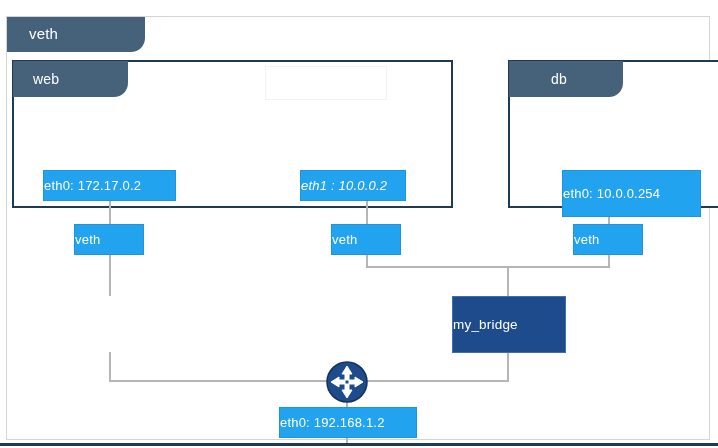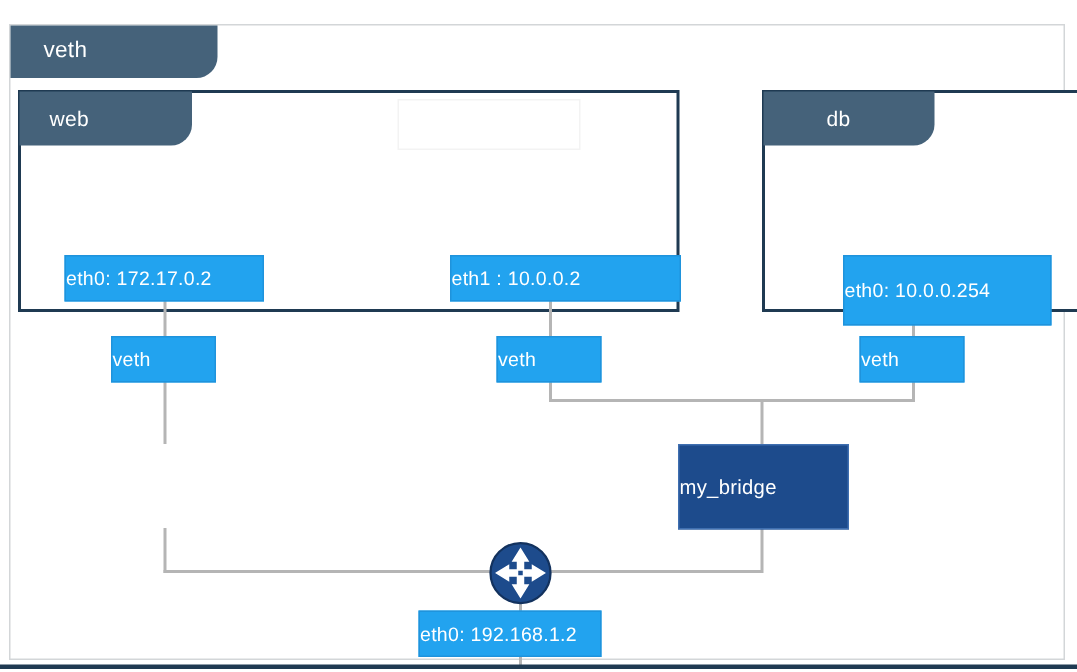--- a/index.html
+++ b/index.html
@@ -182,21 +182,21 @@
   <div class="line hline" style="left:109px; top:380px; width:399px;"></div>
 
   <div class="line vline" style="left:346px; top:392px; height:16px;"></div>
 
   <div class="line vline" style="left:346px; top:437px; height:8px;"></div>
 
   <div class="node cyan" style="left:43px; top:170px; width:133px; height:31px;">
     <span>eth0: 172.17.0.2</span>
   </div>
 
-  <div class="node cyan" style="left:300px; top:170px; width:154px; height:31px;">
+  <div class="node cyan" style="left:300px; top:170px; width:106px; height:31px;font-style:italic;">
     <span>eth1 : 10.0.0.2</span>
   </div>
 
   <div class="node cyan" style="left:562px; top:170px; width:139px; height:47px;">
     <span>eth0: 10.0.0.254</span>
   </div>
 
   <div class="node cyan" style="left:74px; top:224px; width:70px; height:31px;">
     <span>veth</span>
   </div>
@@ -223,19 +223,19 @@
 
         <polygon points="22,38 27,30 24,30 24,24 20,24 20,30 17,30"></polygon>
 
         <polygon points="6,22 14,17 14,20 20,20 20,24 14,24 14,27"></polygon>
 
         <polygon points="38,22 30,17 30,20 24,20 24,24 30,24 30,27"></polygon>
       </g>
     </svg>
   </div>
 
-  <div class="node cyan" style="left:279px; top:407px; width:122px; height:31px;">
+  <div class="node cyan" style="left:279px; top:407px; width:138px; height:31px;">
     <span>eth0: 192.168.1.2</span>
   </div>
 
   <div class="bottom-rule"></div>
 
 </div>
 
 </body></html>

